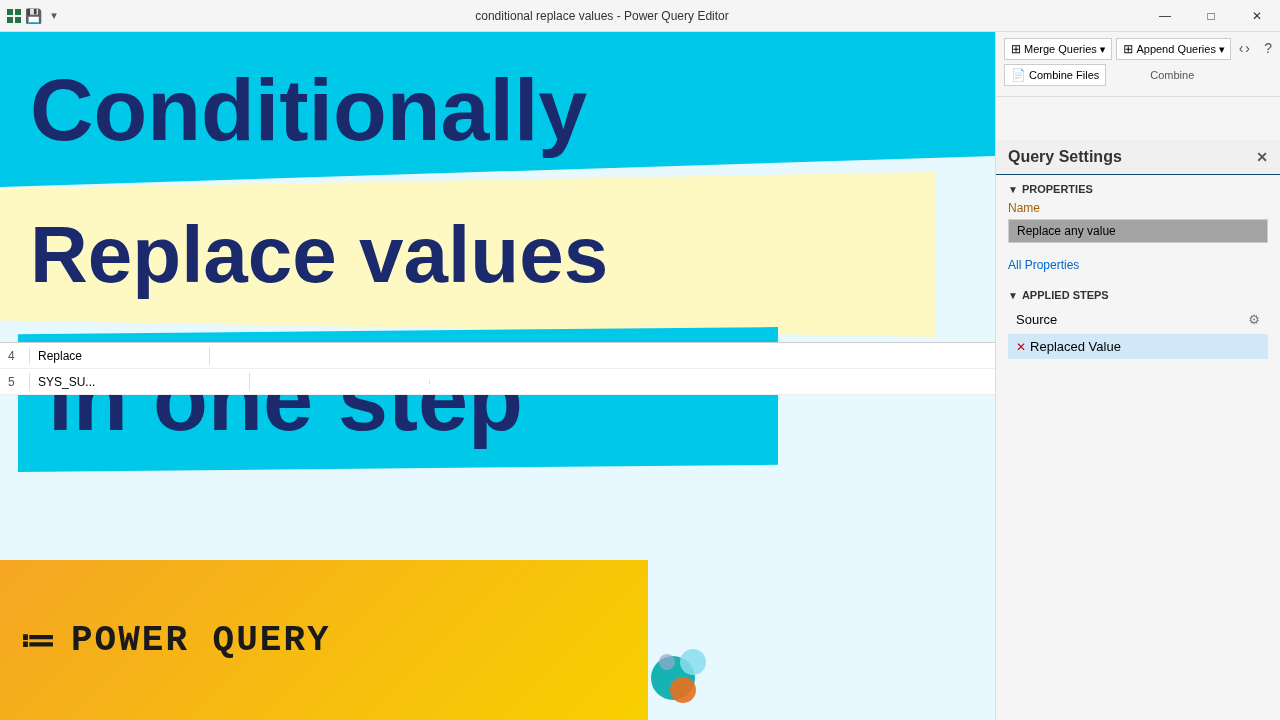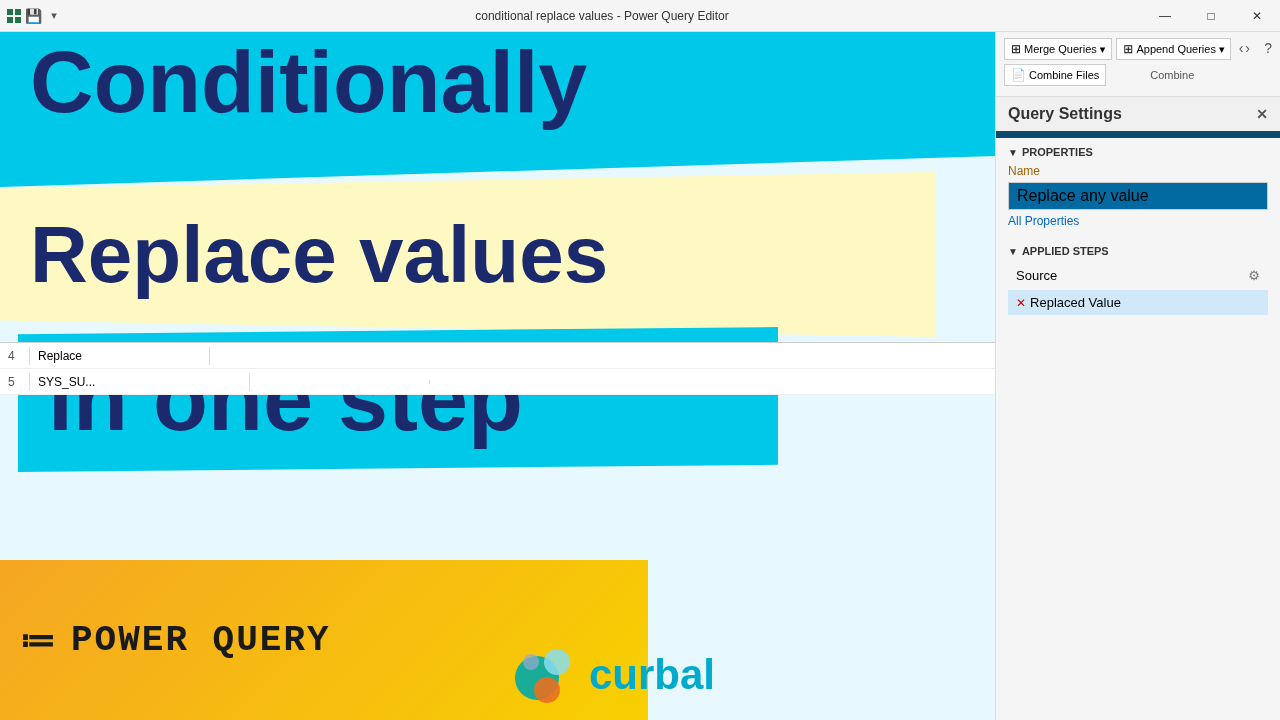--- a/index.html
+++ b/index.html
@@ -78,20 +78,21 @@
     
     .banner-top {
       position: absolute;
       top: 0;
       left: 0;
       right: 0;
       height: 155px;
       background: #00c8e8;
       clip-path: polygon(0 0, 100% 0, 100% 80%, 0 100%);
       display: flex;
+      align-items: center;
       padding: 6px 30px;
     }
 
     .headline-1 {
       font-size: 88px;
       font-weight: 900;
       color: #1a2a6c;
       line-height: 1;
       font-family: 'Arial Black', Arial, sans-serif;
     }
@@ -251,22 +252,23 @@
       cursor: pointer;
       white-space: nowrap;
     }
 
     
     .qs-header {
       display: flex;
       align-items: center;
       justify-content: space-between;
       padding: 8px 12px;
-      border-bottom: 7px solid #0c4a6e;
+      border-bottom: 1px solid #0c4a6e;
       background: #f0f0f0;
+      margin-top: 43px;
     }
 
     .qs-title {
       font-size: 16px;
       font-weight: 600;
       color: #333;
     }
 
     .qs-close {
       font-size: 14px;
@@ -298,23 +300,23 @@
     .qs-label {
       font-size: 12px;
       color: #a16207;
       margin-bottom: 4px;
     }
 
     .qs-input {
       width: 100%;
       padding: 4px 8px;
       border: 1px solid #ccc;
-      font-size: 16px;
-      background: #0369a1;
-      margin-bottom: 1px;
+      font-size: 12px;
+      background: #a3a3a3;
+      margin-bottom: 12px;
     }
 
     .qs-link {
       font-size: 12px;
       color: #0066cc;
       cursor: pointer;
       text-decoration: none;
     }
 
     
@@ -443,21 +445,20 @@
 
           <circle cx="28" cy="38" r="22" fill="#00aaaa" opacity="0.9"></circle>
 
           <circle cx="38" cy="50" r="13" fill="#e87020" opacity="0.9"></circle>
 
           <circle cx="48" cy="22" r="13" fill="#88ddee" opacity="0.85"></circle>
 
           <circle cx="22" cy="22" r="8" fill="#99aacc" opacity="0.7"></circle>
         </svg>
       </div>
-      <span class="curbal-text">curbal</span>
     </div>
 
   </div>
 
   <div class="query-settings-panel">
 
     <div class="ribbon-section">
       <div class="ribbon-row">
         <button class="ribbon-btn">
           <span style="font-size:12px;">⊞</span>

